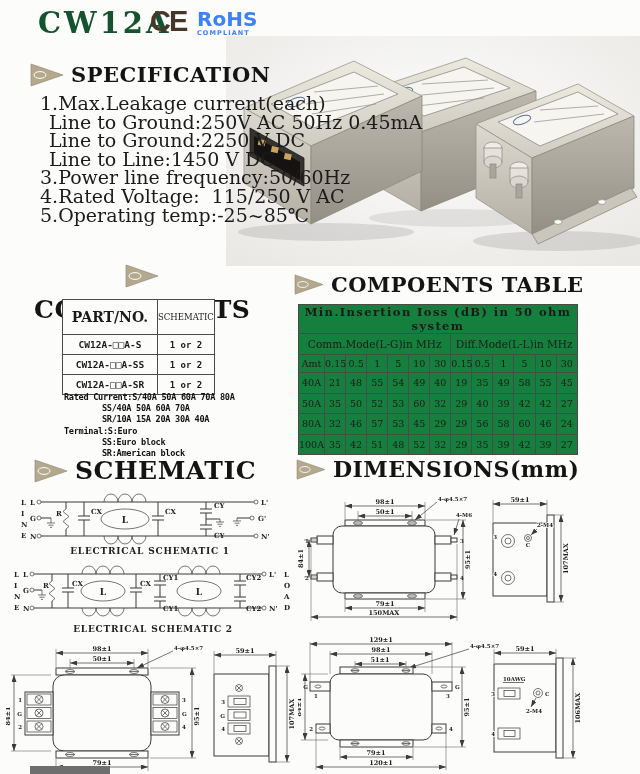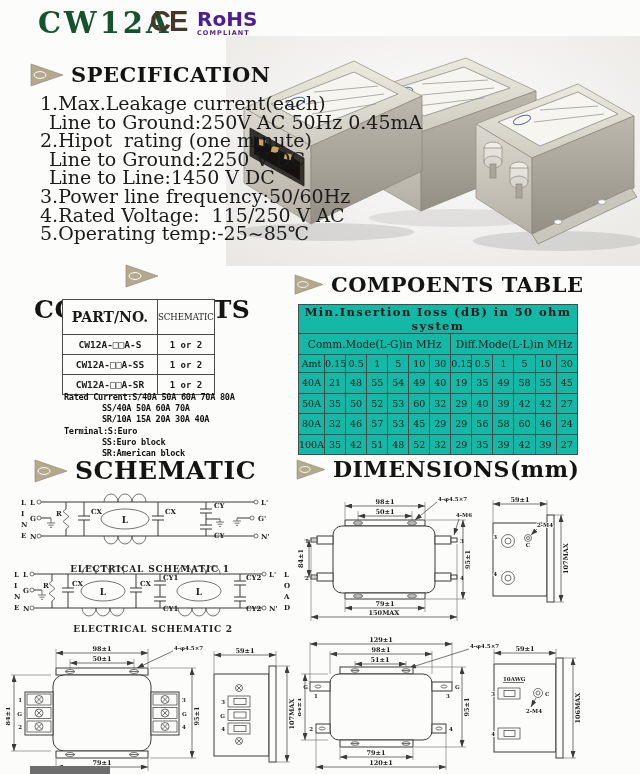--- a/index.html
+++ b/index.html
@@ -33,21 +33,21 @@
   .c-sch-h{width:53px;font-size:8.5px;font-weight:normal;}
   .comp-table tbody td{height:19px;}
   .c-part{font-family:"DejaVu Sans Mono",monospace;font-size:9.5px;font-weight:bold;}
   .c-sch{font-size:9px;font-family:"DejaVu Sans Mono",monospace;font-weight:bold;}
 
   .note-line{font-family:"DejaVu Sans Mono",monospace;font-weight:bold;font-size:8.6px;
              line-height:11.2px;letter-spacing:-0.3px;white-space:pre;color:#111;}
   .note-line.ind{padding-left:38px;}
 
   
-  .ins-table{border-collapse:collapse;table-layout:fixed;background:#14b8a6;font-family:"DejaVu Serif",serif;}
+  .ins-table{border-collapse:collapse;table-layout:fixed;background:#15803d;font-family:"DejaVu Serif",serif;}
   .ins-table td{border:1px solid #4a4a4a;text-align:center;padding:0;font-size:9.5px;}
   .ins-title-row td{height:23px;font-size:11.5px;font-weight:bold;letter-spacing:1.4px;}
   .ins-group-row td{height:20px;font-size:10.5px;}
   .ins-head-row td{height:17px;}
   .ins-table tbody td{height:19.5px;}
 
   .caption{font-size:9px;font-weight:bold;letter-spacing:.8px;text-align:center;color:#222;}
 
   
   .ln{stroke:#3b3b3b;fill:none;stroke-width:1;}
@@ -71,21 +71,21 @@
     <marker id="arw" markerWidth="7" markerHeight="5" refX="7" refY="2.5" orient="auto-start-reverse" markerUnits="userSpaceOnUse">
       <path d="M0,0 L7,2.5 L0,5 z" fill="#3b3b3b"></path>
     </marker>
   </defs>
 </svg>
 
 <div class="page">
 
   <div class="abs title" style="left:38px;top:6px;">CW12A</div>
   <div class="abs ce" style="left:150px;top:5px;color:#47362a;">CE</div>
-  <div class="abs" style="left:197px;top:9px;color:#4c1d95;">
+  <div class="abs" style="left:197px;top:9px;color:#3b82f6;">
     <div class="rohs">RoHS</div>
     <div class="rohs-sub">COMPLIANT</div>
   </div>
 
   <svg class="abs" style="left:226px;top:36px;" width="414" height="230" viewBox="0 0 414 230">
     <defs>
       <radialGradient id="gBg" cx="50%" cy="40%" r="75%">
         <stop offset="0%" stop-color="#fdfdfc"></stop>
           <stop offset="100%" stop-color="#e9e8e5"></stop>
       </radialGradient>
@@ -163,21 +163,20 @@
   <div class="abs heading h-spec" style="left:30px;top:62px;">
     <svg width="34" height="24" viewBox="0 0 34 24">
       <polygon points="1,1 33,12 1,23" fill="#b4a88d" stroke="#8a8070" stroke-width=".6"></polygon>
       <ellipse cx="10" cy="12" rx="6" ry="3.4" fill="none" stroke="#fff" stroke-width="1"></ellipse>
     </svg>
     <span class="txt">SPECIFICATION</span>
   </div>
   <div class="abs" style="left:40px;top:94px;">
       <div class="spec-line">1.Max.Leakage current(each)</div>
       <div class="spec-line ind">Line to Ground:250V AC 50Hz 0.45mA</div>
-      <div class="spec-line">2.Hipot  rating (one minute)</div>
       <div class="spec-line ind">Line to Ground:2250 V DC</div>
       <div class="spec-line ind">Line to Line:1450 V DC</div>
       <div class="spec-line">3.Power line frequency:50/60Hz</div>
       <div class="spec-line">4.Rated Voltage:  115/250 V AC</div>
       <div class="spec-line">5.Operating temp:-25~85℃</div>
     </div>
 
   <div class="abs heading h-comp" style="left:34px;top:264px;flex-direction:column;">
     <svg width="34" height="24" viewBox="0 0 34 24">
       <polygon points="1,1 33,12 1,23" fill="#b4a88d" stroke="#8a8070" stroke-width=".6"></polygon>
@@ -381,21 +380,21 @@
     <path class="lnt" d="M202,27 L202,30 M198,30 L206,30 M199.5,32.2 L204.5,32.2 M201,34.4 L203,34.4"></path>
     <path class="lnt" d="M219,26 L219,29 M215,29 L223,29 M216.5,31.2 L221.5,31.2 M218,33.4 L220,33.4"></path>
     <line class="ln" x1="219" y1="26" x2="232" y2="26"></line>
     <circle class="lnt" cx="238" cy="10" r="2"></circle>
       <circle class="lnt" cx="234" cy="26" r="2"></circle>
       <circle class="lnt" cx="238" cy="44" r="2"></circle>
     <text class="st" x="243" y="13">L'</text>
     <text class="st" x="240" y="29">G'</text>
     <text class="st" x="243" y="47">N'</text>
   </svg>
-  <div class="abs caption" style="left:55px;top:564px;width:190px;">ELECTRICAL SCHEMATIC 1</div>
+  <div class="abs caption" style="left:55px;top:546px;width:190px;">ELECTRICAL SCHEMATIC 1</div>
 
   <svg class="abs" style="left:12px;top:564px;" width="290" height="58" viewBox="0 0 290 58">
     <text class="st" x="2" y="13">L</text>
     <text class="st" x="2" y="24">I</text>
     <text class="st" x="2" y="35">N</text>
     <text class="st" x="2" y="46">E</text>
     <text class="st" x="11" y="13">L</text>
     <text class="st" x="11" y="29">G</text>
     <text class="st" x="11" y="47">N</text>
     <circle class="lnt" cx="20" cy="10" r="2"></circle>

